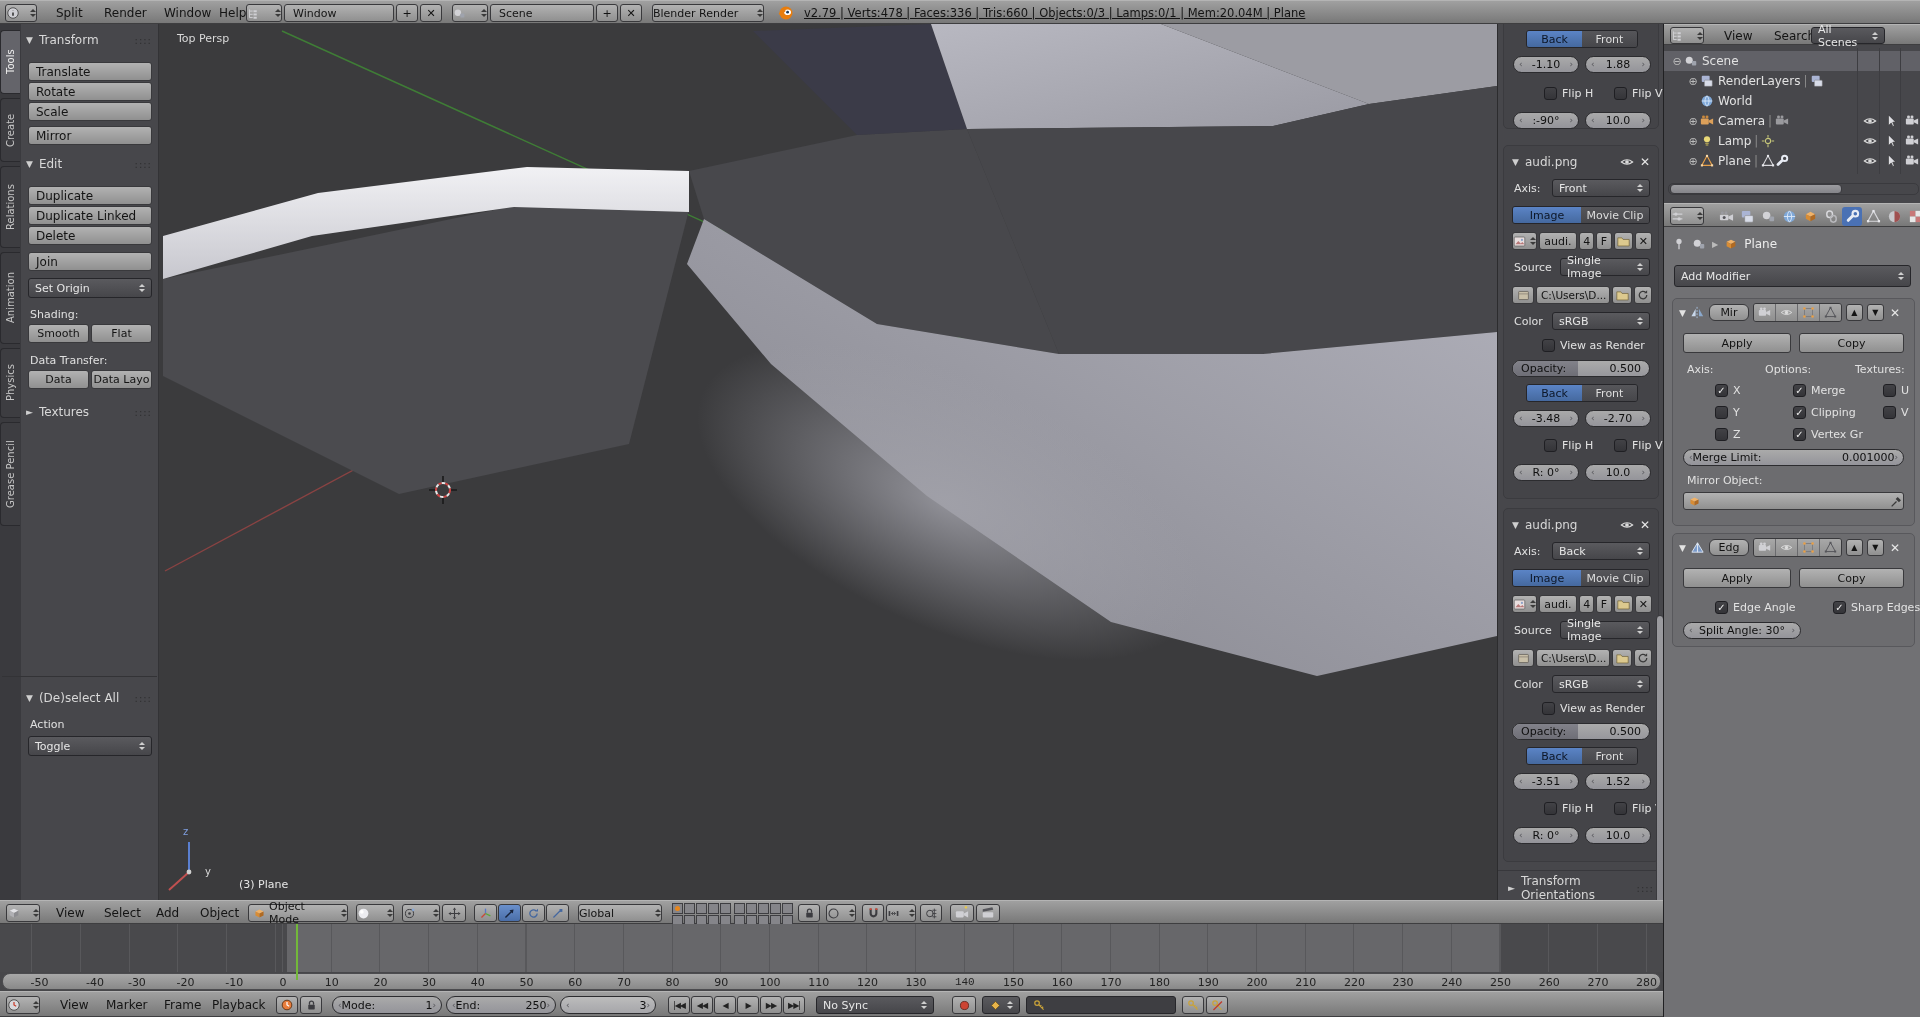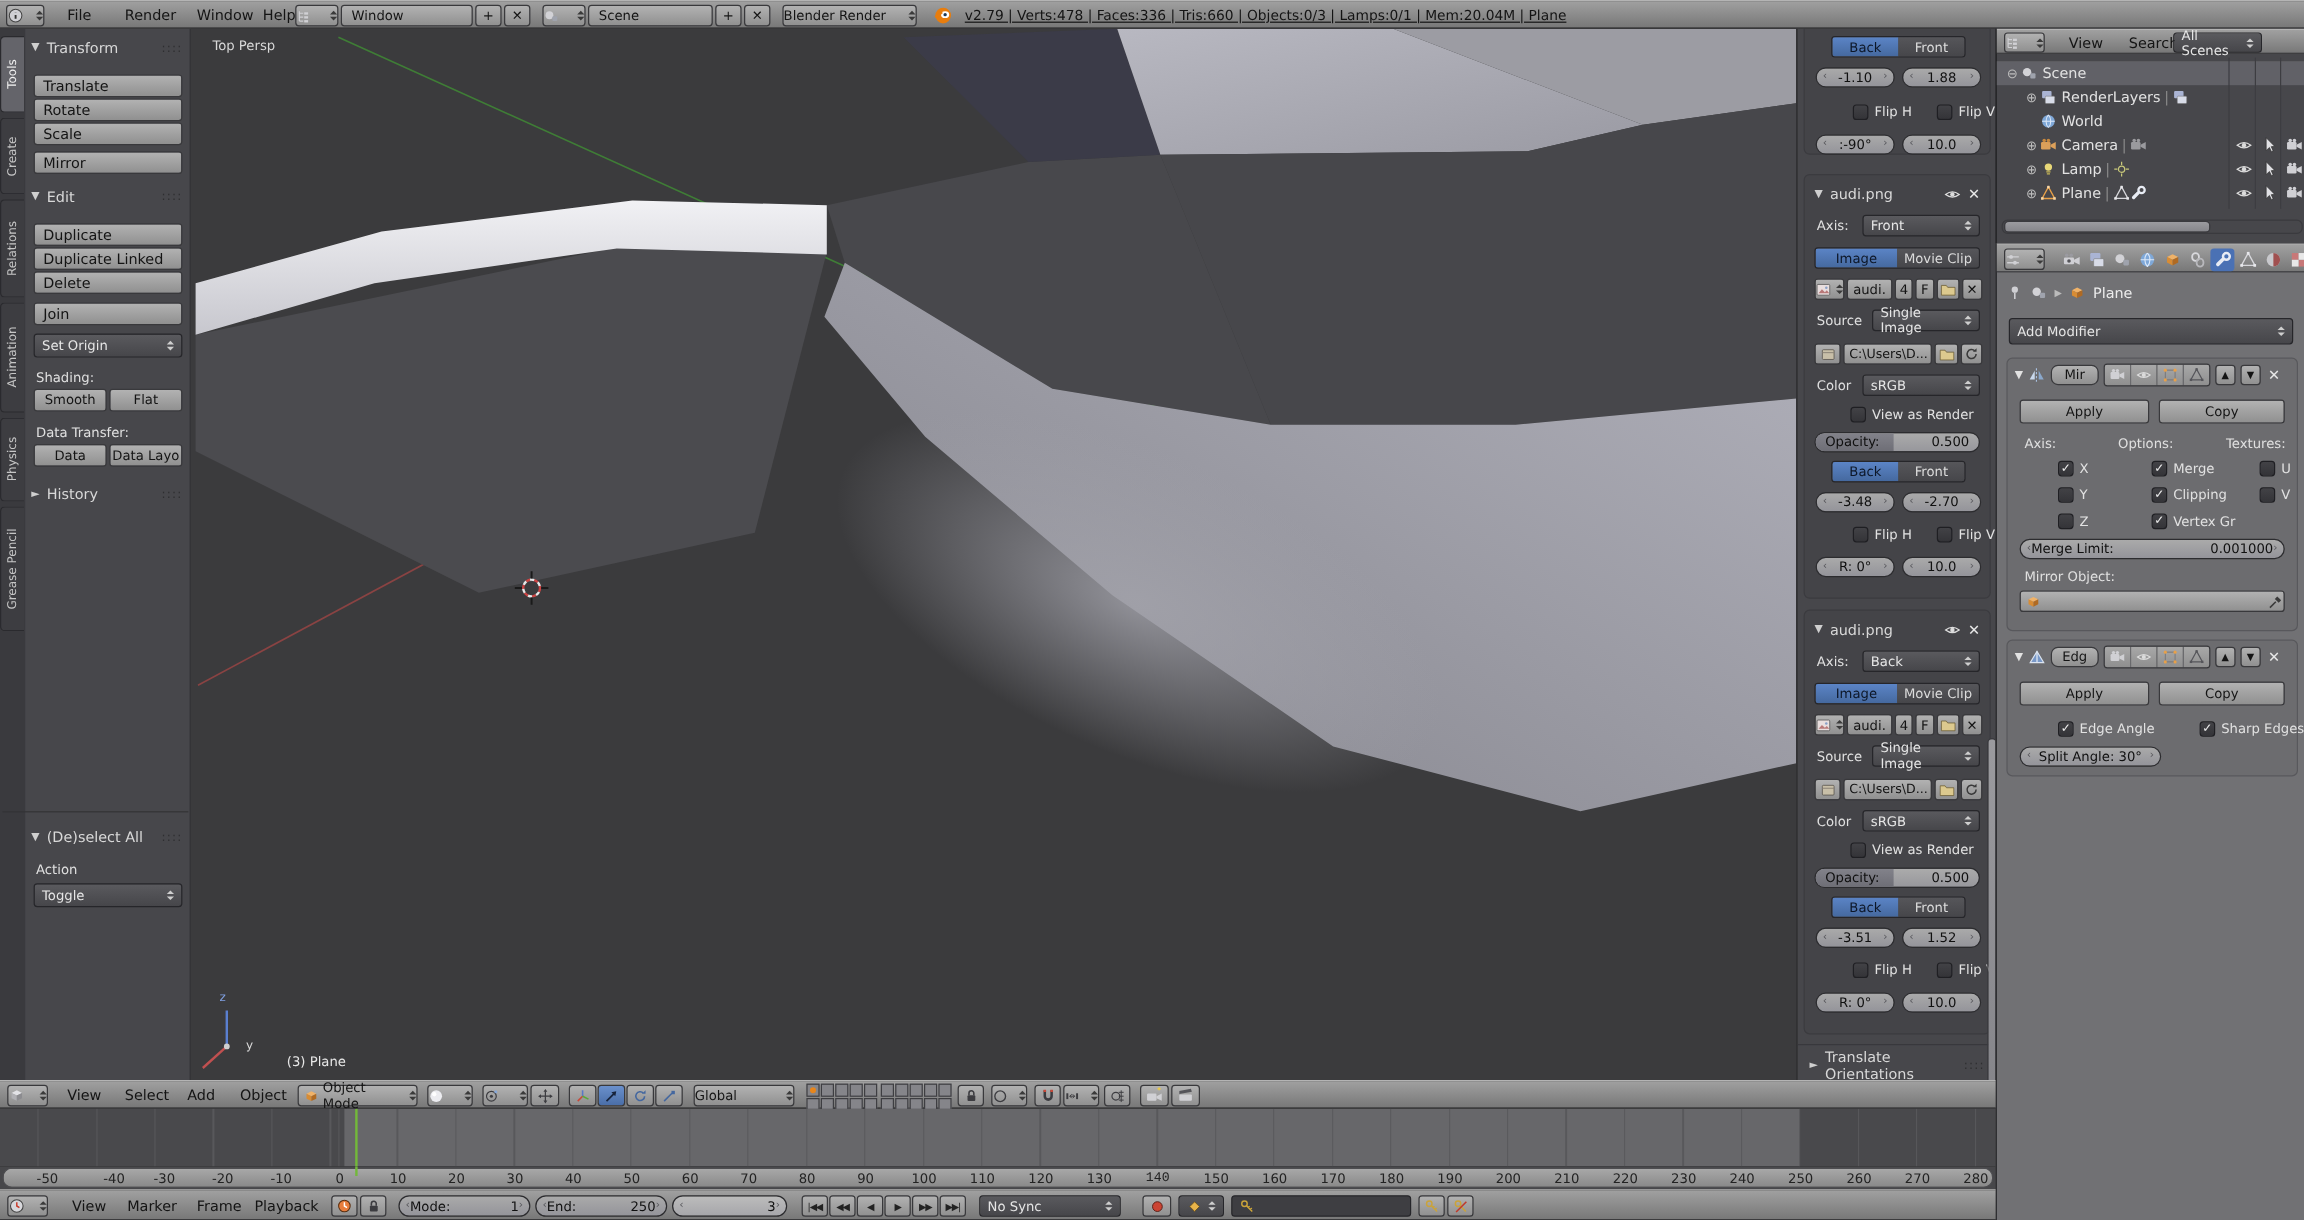--- a/index.html
+++ b/index.html
@@ -94,21 +94,21 @@
           <svg viewBox="0 0 16 16">
             <circle cx="8" cy="8" r="6" fill="#cfcfd4" stroke="#444" stroke-width="1"></circle>
             <path d="M8 5v.3M8 7.5V11" stroke="#333" stroke-width="1.8"></path>
           </svg>
         </span>
         <span class="ud dk">
           <i></i>
           <i class="dn"></i>
         </span>
       </div>
-      <span class="menu" style="position: absolute; left: 52px; top: 0px; height: 24px;">File</span>
+      <span class="menu" style="position: absolute; left: 52px; top: 0px; height: 24px;">Split</span>
       <span class="menu" style="position: absolute; left: 100px; top: 0px; height: 24px;">Render</span>
       <span class="menu" style="position: absolute; left: 160px; top: 0px; height: 24px;">Window</span>
       <span class="menu" style="position: absolute; left: 215px; top: 0px; height: 24px;">Help</span>
       <div class="btn" style="position: absolute; left: 246px; top: 3px; width: 36px; height: 18px;">
         <span class="icon" style="width: 13px; height: 13px;">
           <svg viewBox="0 0 16 16">
             <path d="M3 3v10M3 5h4M3 9h4M3 13h4" stroke="#d0d0d4" stroke-width="1.2" fill="none"></path>
             <rect x="8" y="4" width="4" height="2.4" fill="#d0d0d4"></rect>
             <rect x="8" y="8" width="4" height="2.4" fill="#d0d0d4"></rect>
             <rect x="8" y="12" width="4" height="2.4" fill="#d0d0d4"></rect>
@@ -191,21 +191,21 @@
           </span>
         </div>
         <span class="lbl" style="position: absolute; left: 4px; top: 284px;">Shading:</span>
         <div class="btn" style="position: absolute; left: 2px; top: 300px; width: 61px; height: 19px;">Smooth</div>
         <div class="btn" style="position: absolute; left: 65px; top: 300px; width: 61px; height: 19px;">Flat</div>
         <span class="lbl" style="position: absolute; left: 4px; top: 330px;">Data Transfer:</span>
         <div class="btn" style="position: absolute; left: 2px; top: 346px; width: 61px; height: 19px;">Data</div>
         <div class="btn" style="position: absolute; left: 65px; top: 346px; width: 61px; height: 19px;">Data Layo</div>
         <div class="phdr" style="position: absolute; left: 0px; top: 380px; width: 126px; height: 16px;">
           <span class="tri">►</span>
-          <span>History</span>
+          <span>Textures</span>
           <span class="dots">::::</span>
         </div>
         <div style="position: absolute; left: -24px; top: 652px; width: 155px; height: 1px; background: rgb(51, 51, 54);"></div>
         <div class="phdr" style="position: absolute; left: 0px; top: 666px; width: 126px; height: 16px;">
           <span class="tri">▼</span>
           <span>(De)select All</span>
           <span class="dots">::::</span>
         </div>
         <span class="lbl" style="position: absolute; left: 4px; top: 694px;">Action</span>
         <div class="mf" style="position: absolute; left: 2px; top: 712px; width: 124px; height: 20px;">
@@ -570,21 +570,21 @@
         </div>
         <div class="num" style="position: absolute; left: 81px; top: 318px; width: 66px; height: 17px;">
           <span class="ar">‹</span>
           <span>10.0</span>
           <span class="ar">›</span>
         </div>
       </div>
       <div style="position: absolute; left: 0px; top: 846px; width: 160px; height: 1px; background: rgb(56, 56, 60);"></div>
       <div class="phdr" style="position: absolute; left: 10px; top: 856px; width: 146px; height: 16px;">
         <span class="tri">►</span>
-        <span>Translate Orientations</span>
+        <span>Transform Orientations</span>
         <span class="dots">::::</span>
       </div>
       <div class="scrollthumb" style="position: absolute; left: 158px; top: 591px; width: 6px; height: 295px;"></div>
     </div>
 
   <div id="rightcol" class="abs">
     <div id="outliner">
         <div class="hdr" style="position: absolute; left: 0px; top: 0px; width: 257px; height: 21px;">
           <div class="btn" style="position: absolute; left: 6px; top: 2px; width: 34px; height: 17px;">
             <span class="icon" style="width: 13px; height: 13px;">

